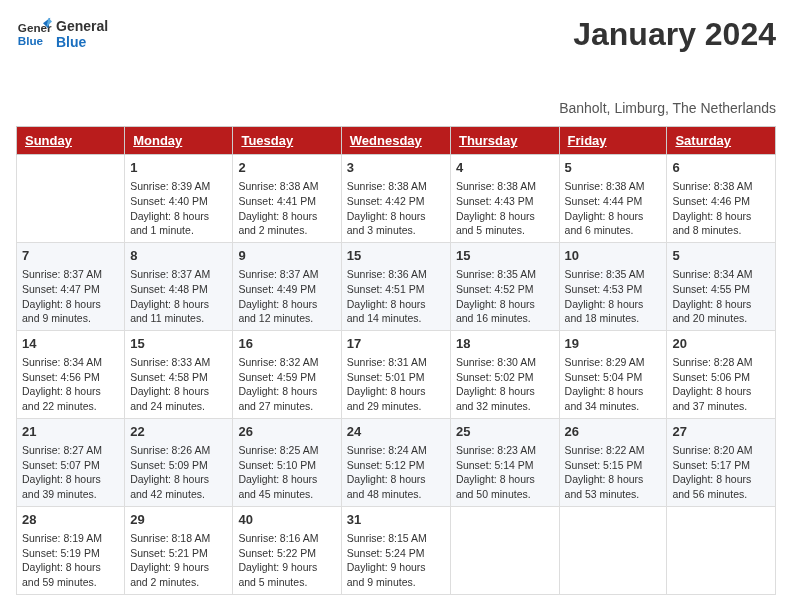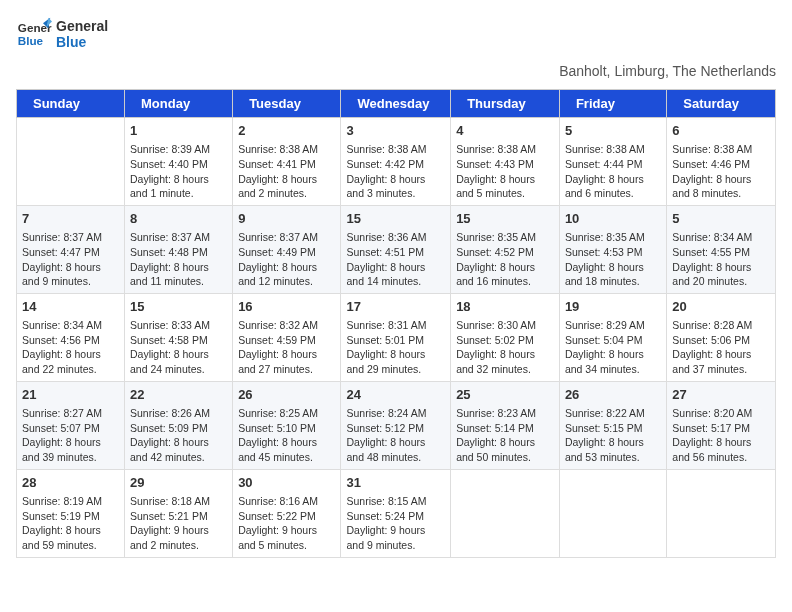--- a/index.html
+++ b/index.html
@@ -37,26 +37,27 @@
       font-size: 14px;
       color: #555;
       margin-top: 47px;
     }
     table {
       width: 100%;
       border-collapse: collapse;
       font-size: 11px;
     }
     thead tr th {
-      background-color: #1d4ed8;
+      background-color: #b91c1c;
       color: #fff;
-      padding: 6px 16px;
+      padding: 6px 8px;
       text-align: left;
       font-size: 13px;
       border: 1px solid #ccc;
+      text-decoration: underline;
     }
     tbody tr td {
       border: 1px solid #ddd;
       vertical-align: top;
       padding: 4px 5px;
       min-height: 80px;
       width: 110px;
       color: #333;
       line-height: 1.4;
     }
@@ -90,20 +91,21 @@
       <text x="2" y="32" font-size="13" font-weight="bold" fill="#1a6fbf">Blue</text>
       <polygon points="30,8 38,2 36,14" fill="#1a6fbf"></polygon>
       <polygon points="36,2 40,6 34,12" fill="#5aaae0"></polygon>
     </svg>
     <div>
       <div style="font-size:14px;font-weight:bold;color:#333;">General</div>
       <div style="font-size:14px;font-weight:bold;color:#1a6fbf;">Blue</div>
     </div>
   </div>
   <div class="title-area">
+    <div class="calendar-title">January 2024</div>
     <div class="calendar-subtitle">Banholt, Limburg, The Netherlands</div>
   </div>
 </div>
 
 <table>
   <thead>
     <tr>
     <th>Sunday</th>
         <th>Monday</th>
         <th>Tuesday</th>
@@ -234,21 +236,21 @@
       <tr>
         <td>
           <span class="day-number">28</span>
           <div class="day-detail">Sunrise: 8:19 AM<br>Sunset: 5:19 PM<br>Daylight: 8 hours and 59 minutes.</div>
         </td>
         <td>
           <span class="day-number">29</span>
           <div class="day-detail">Sunrise: 8:18 AM<br>Sunset: 5:21 PM<br>Daylight: 9 hours and 2 minutes.</div>
         </td>
         <td>
-          <span class="day-number">30</span>
+          <span class="day-number">40</span>
           <div class="day-detail">Sunrise: 8:16 AM<br>Sunset: 5:22 PM<br>Daylight: 9 hours and 5 minutes.</div>
         </td>
         <td>
           <span class="day-number">31</span>
           <div class="day-detail">Sunrise: 8:15 AM<br>Sunset: 5:24 PM<br>Daylight: 9 hours and 9 minutes.</div>
         </td>
         <td class="empty"></td>
         <td class="empty"></td>
         <td class="empty"></td>
       </tr>

